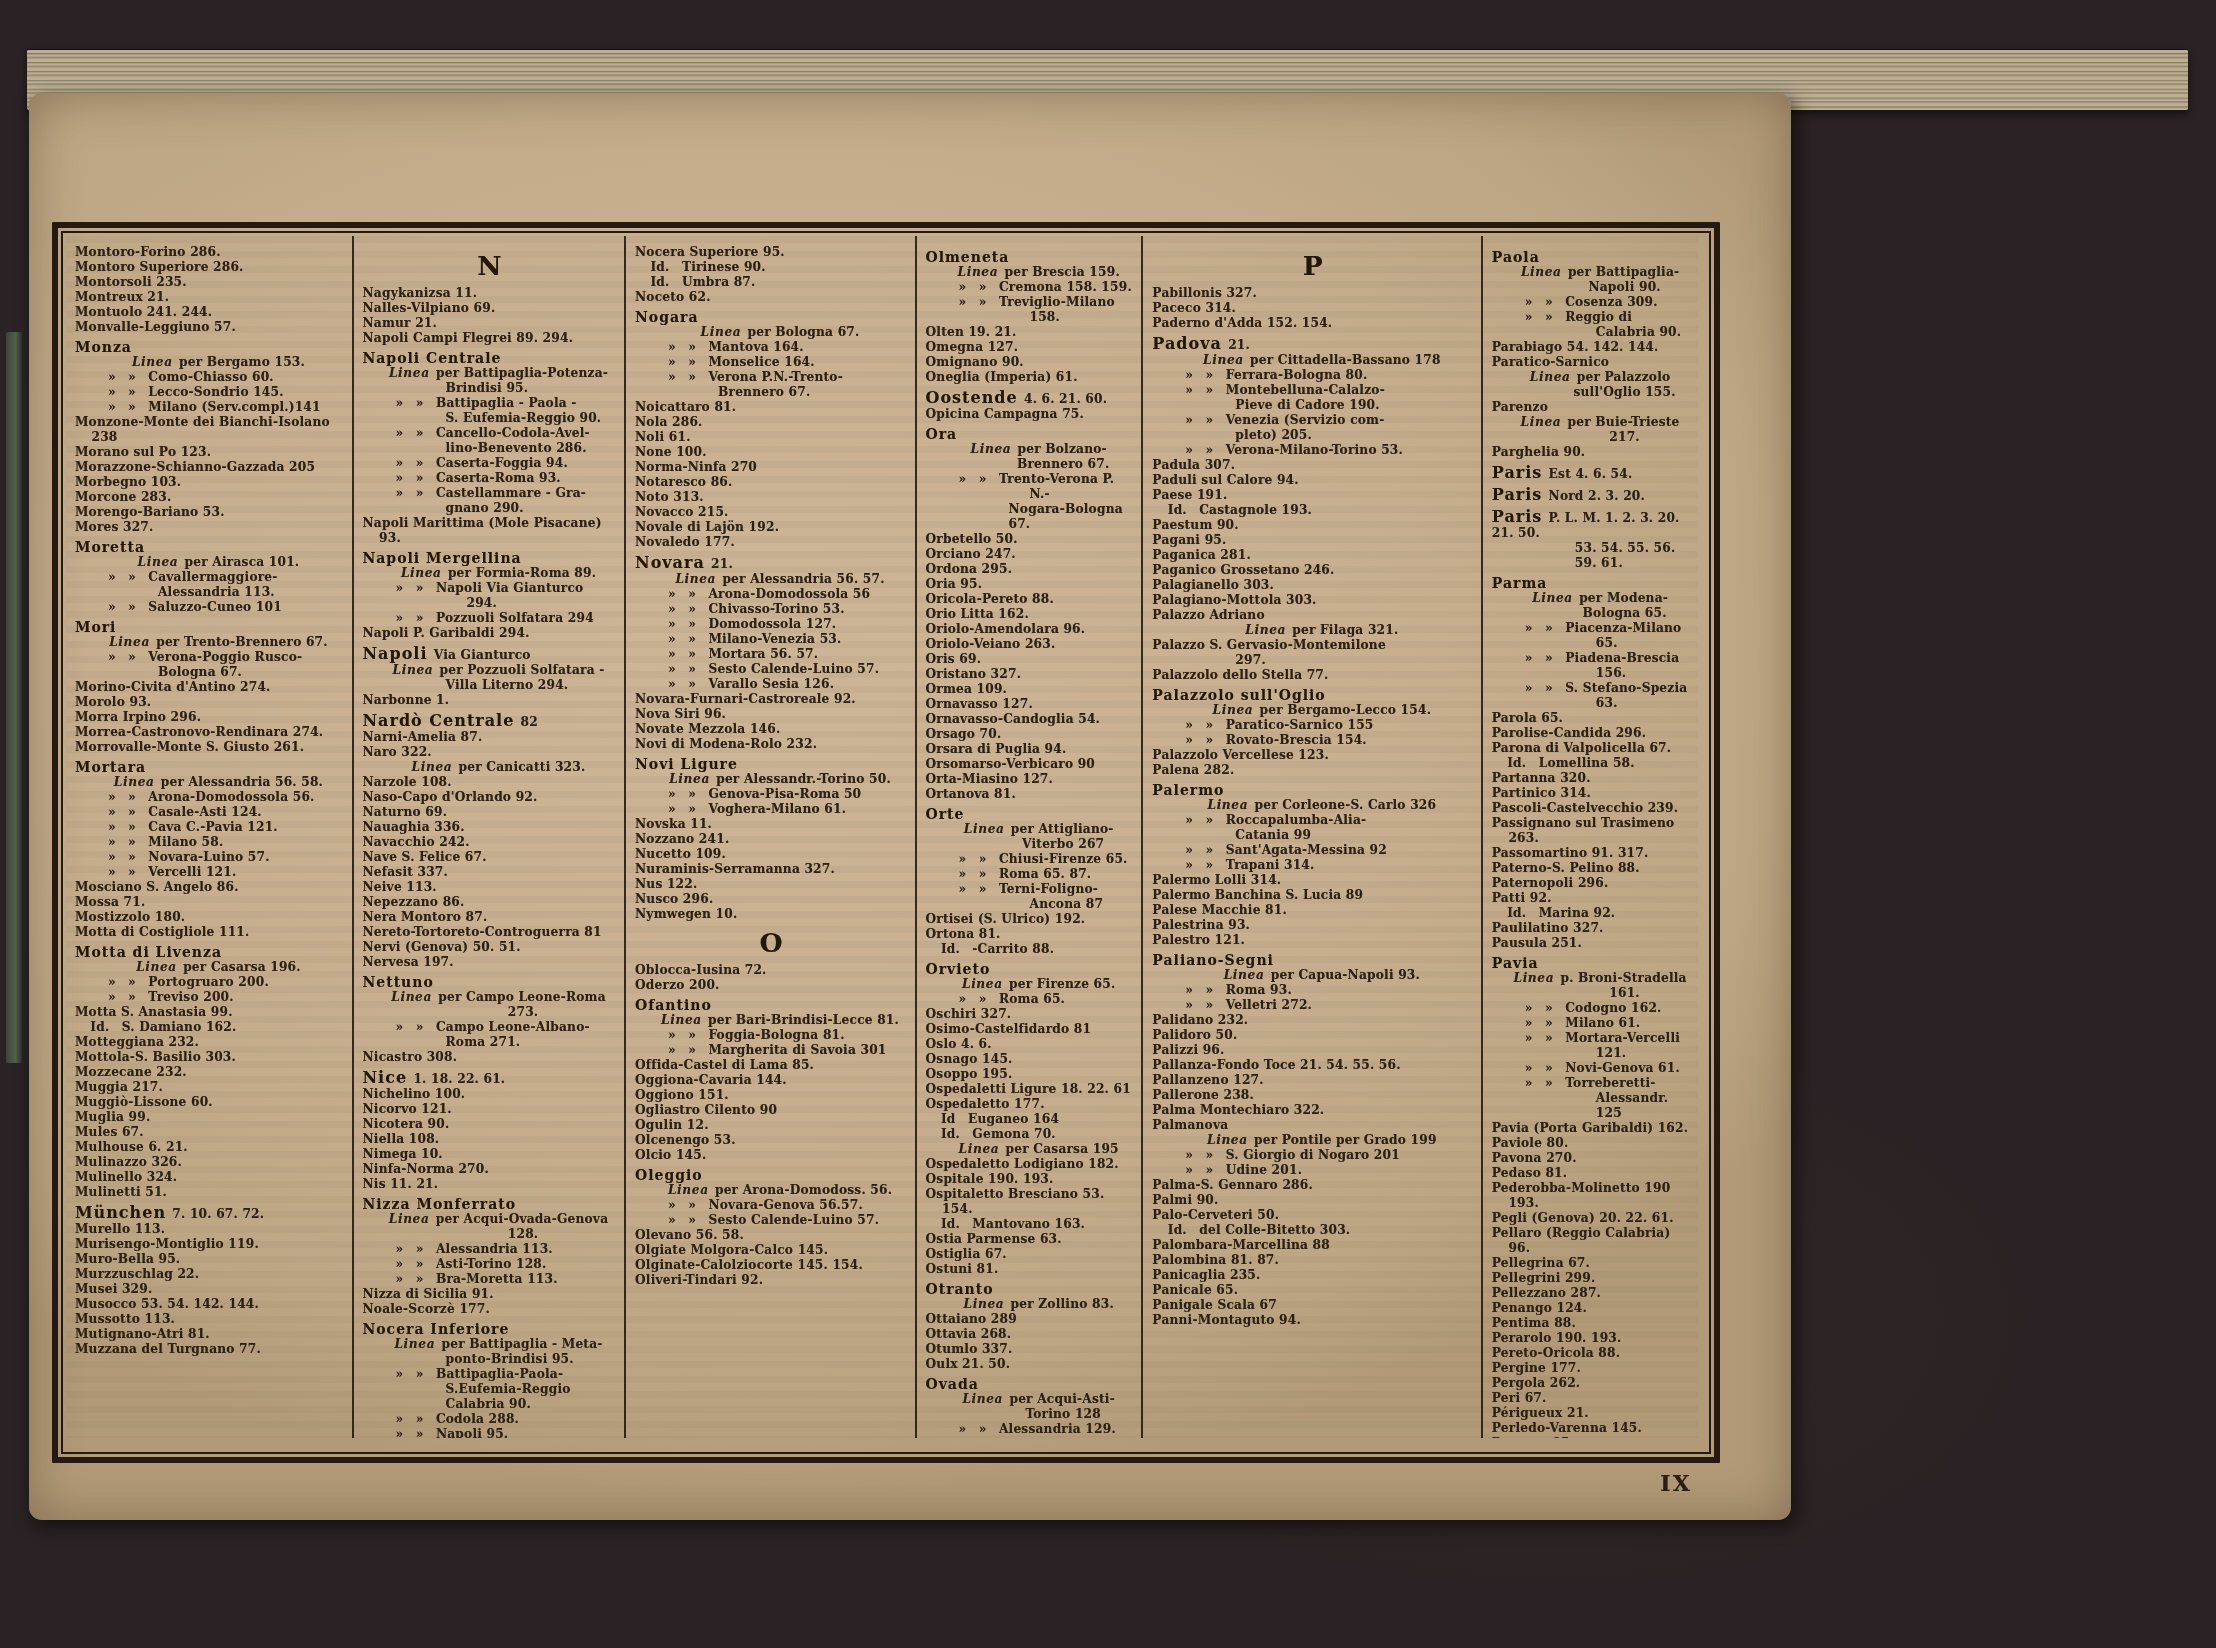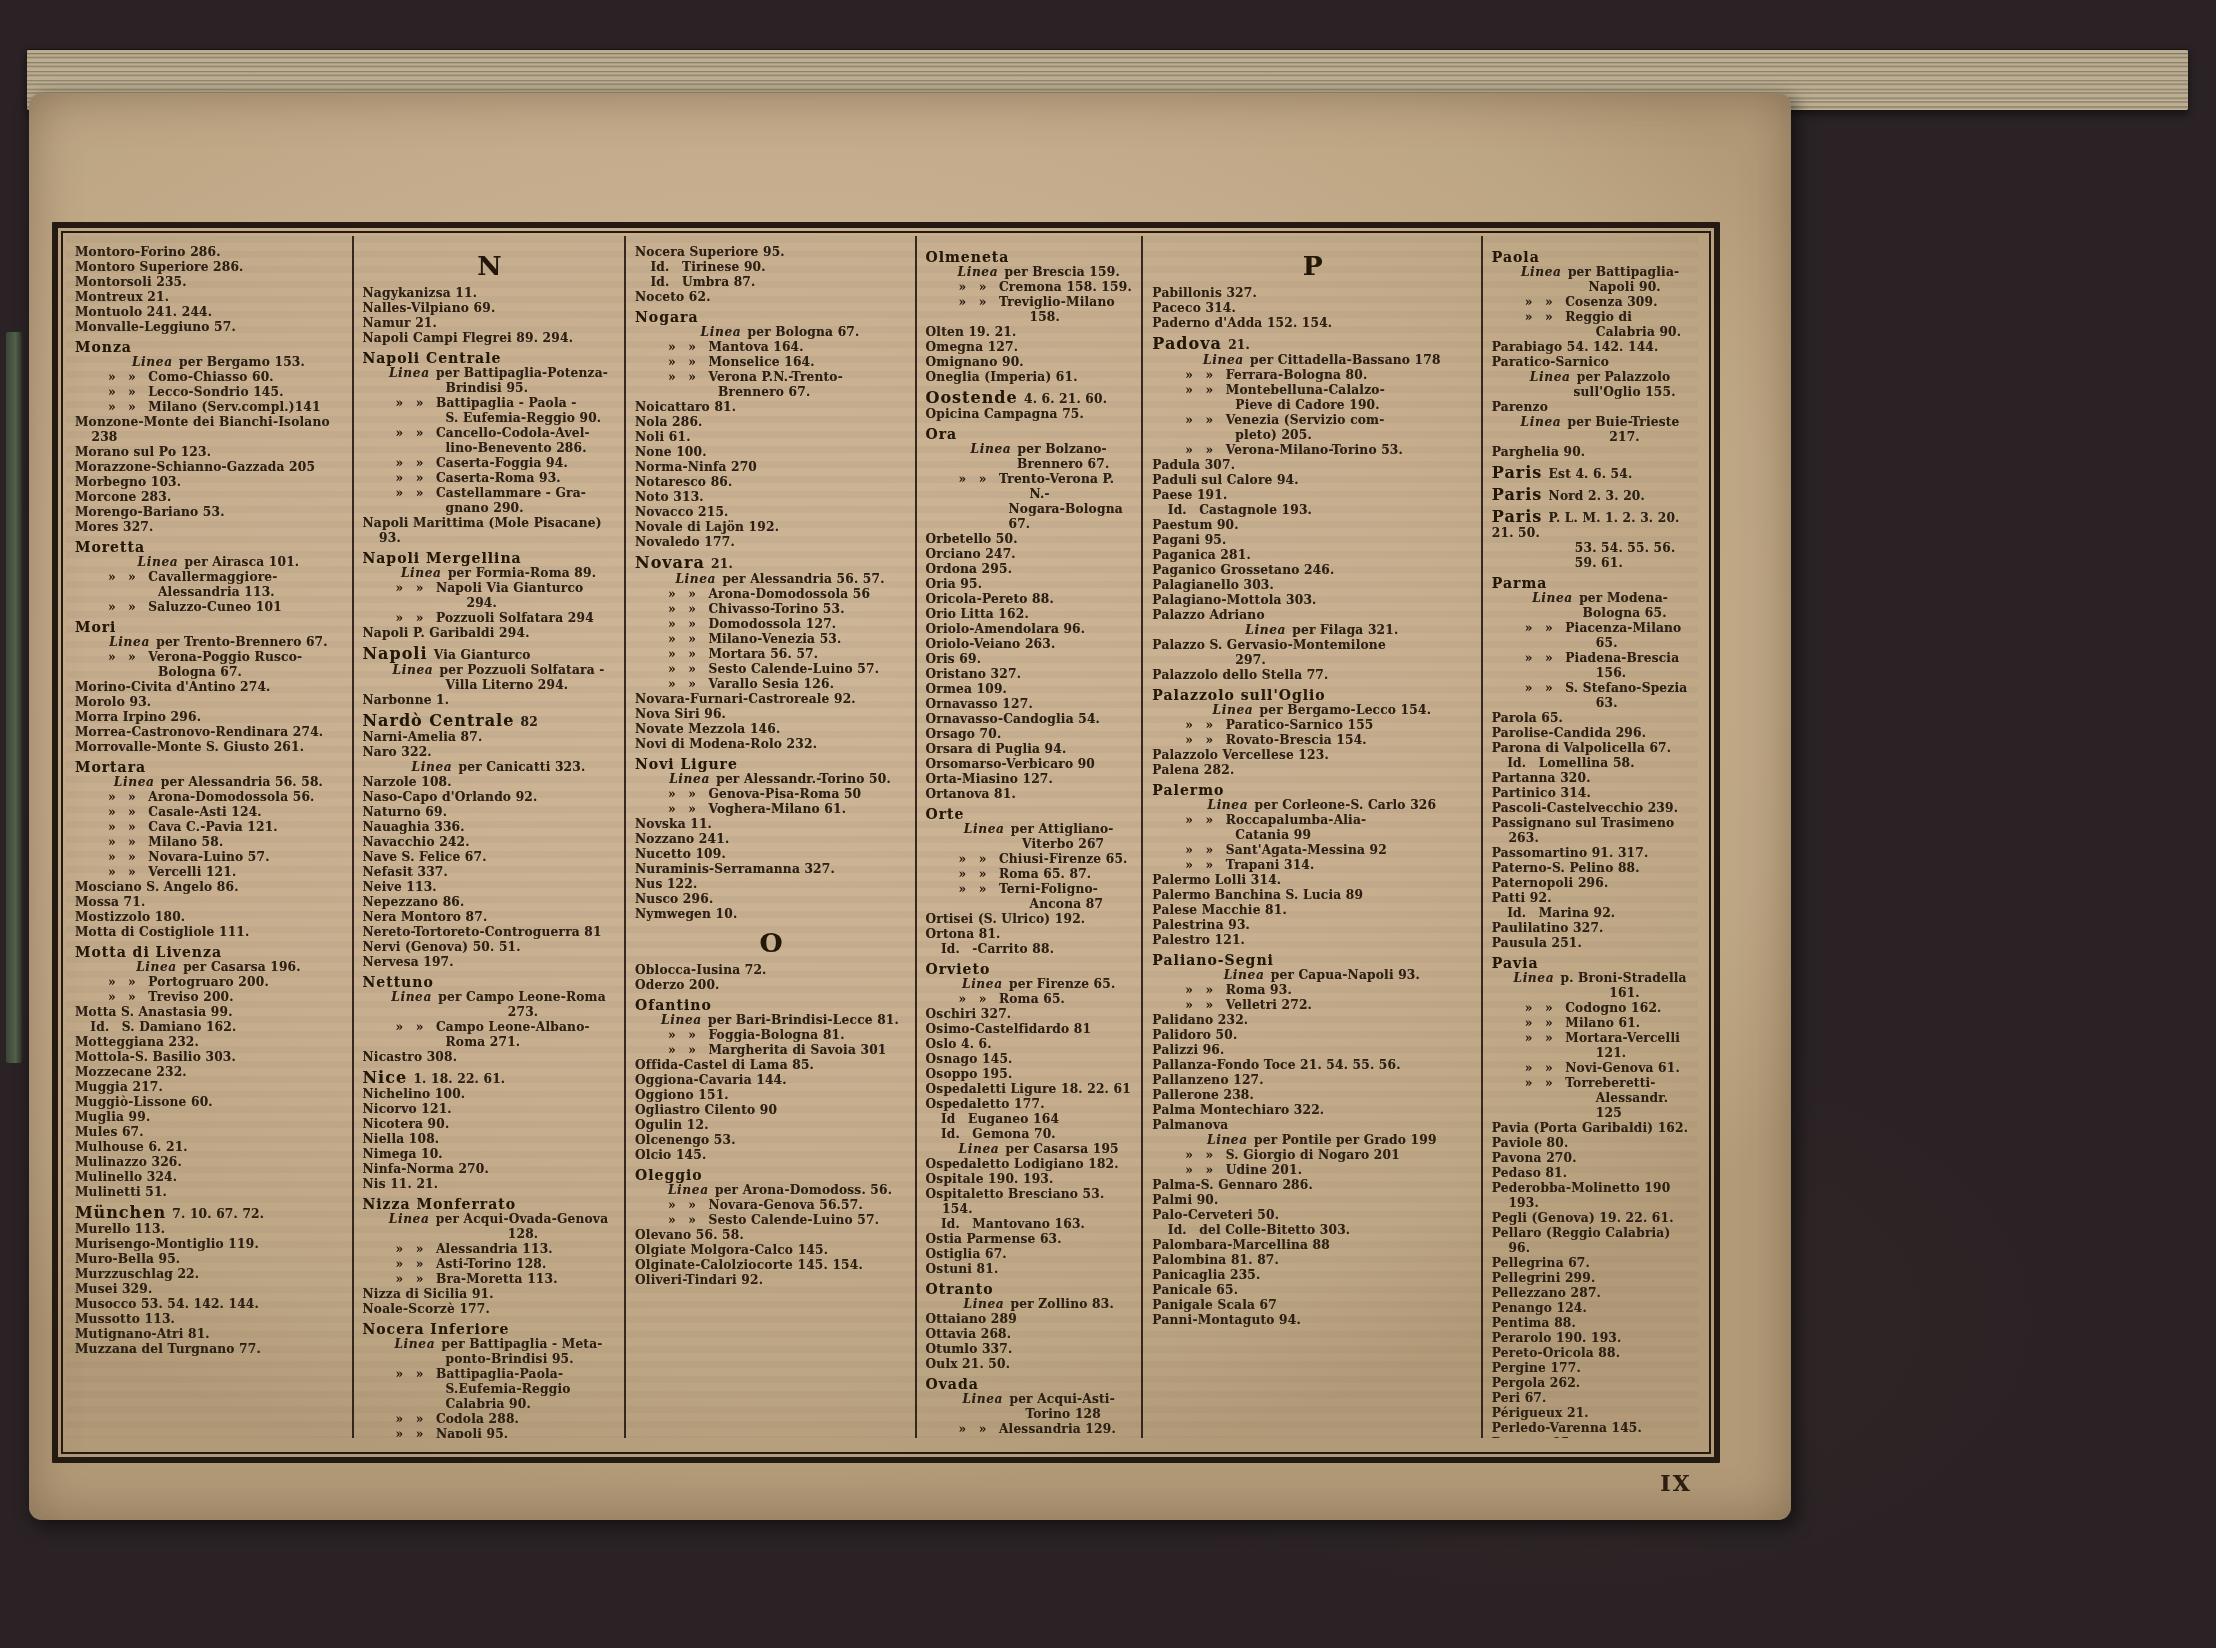--- a/index.html
+++ b/index.html
@@ -471,21 +471,21 @@
         <div class="line sub">» » Codogno 162.</div>
         <div class="line sub">» » Milano 61.</div>
         <div class="line sub">» » Mortara-Vercelli 121.</div>
         <div class="line sub">» » Novi-Genova 61.</div>
         <div class="line sub">» » Torreberetti-Alessandr. 125</div>
         <div class="line entry">Pavia (Porta Garibaldi) 162.</div>
         <div class="line entry">Paviole 80.</div>
         <div class="line entry">Pavona 270.</div>
         <div class="line entry">Pedaso 81.</div>
         <div class="line entry">Pederobba-Molinetto 190 193.</div>
-        <div class="line entry">Pegli (Genova) 19. 22. 61.</div>
+        <div class="line entry">Pegli (Genova) 20. 22. 61.</div>
         <div class="line entry">Pellaro (Reggio Calabria) 96.</div>
         <div class="line entry">Pellegrina 67.</div>
         <div class="line entry">Pellegrini 299.</div>
         <div class="line entry">Pellezzano 287.</div>
         <div class="line entry">Penango 124.</div>
         <div class="line entry">Pentima 88.</div>
         <div class="line entry">Perarolo 190. 193.</div>
         <div class="line entry">Pereto-Oricola 88.</div>
         <div class="line entry">Pergine 177.</div>
         <div class="line entry">Pergola 262.</div>

